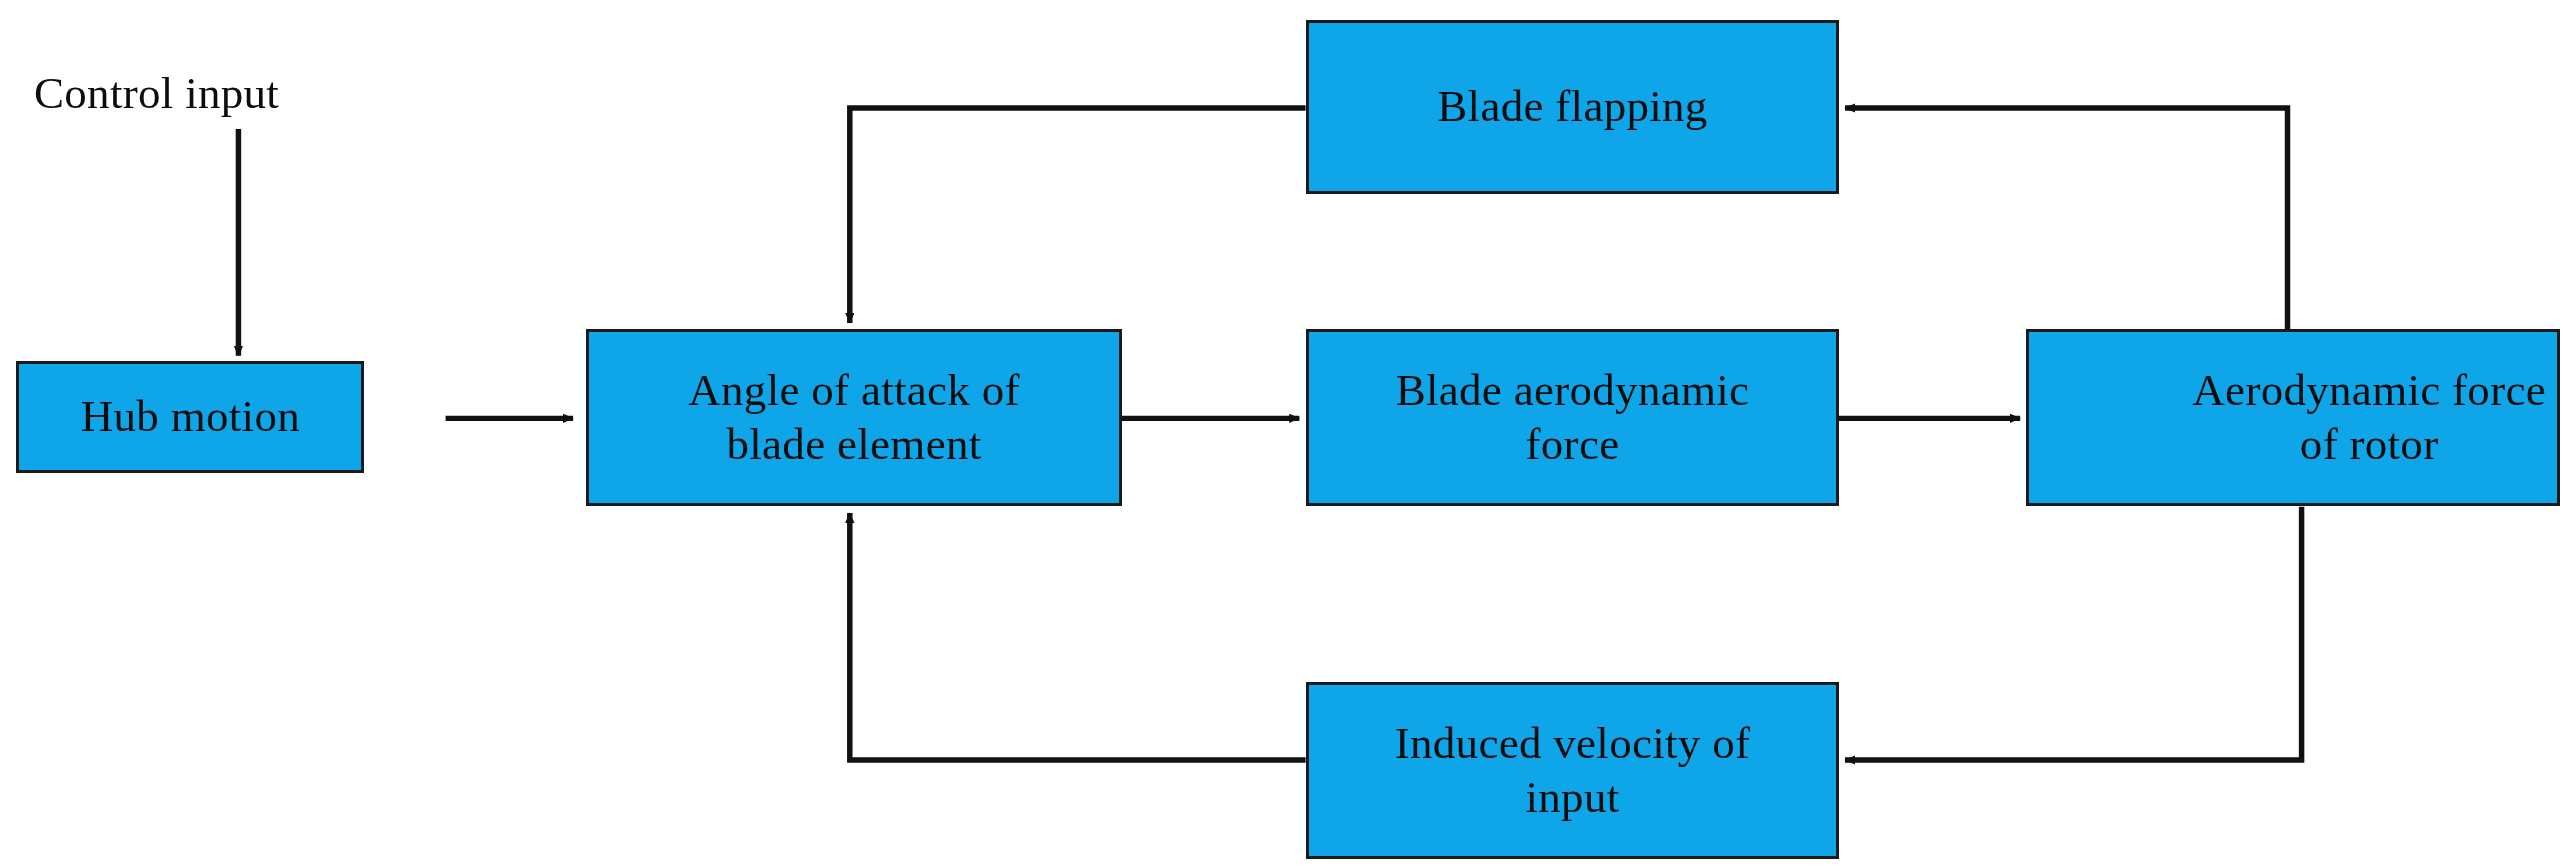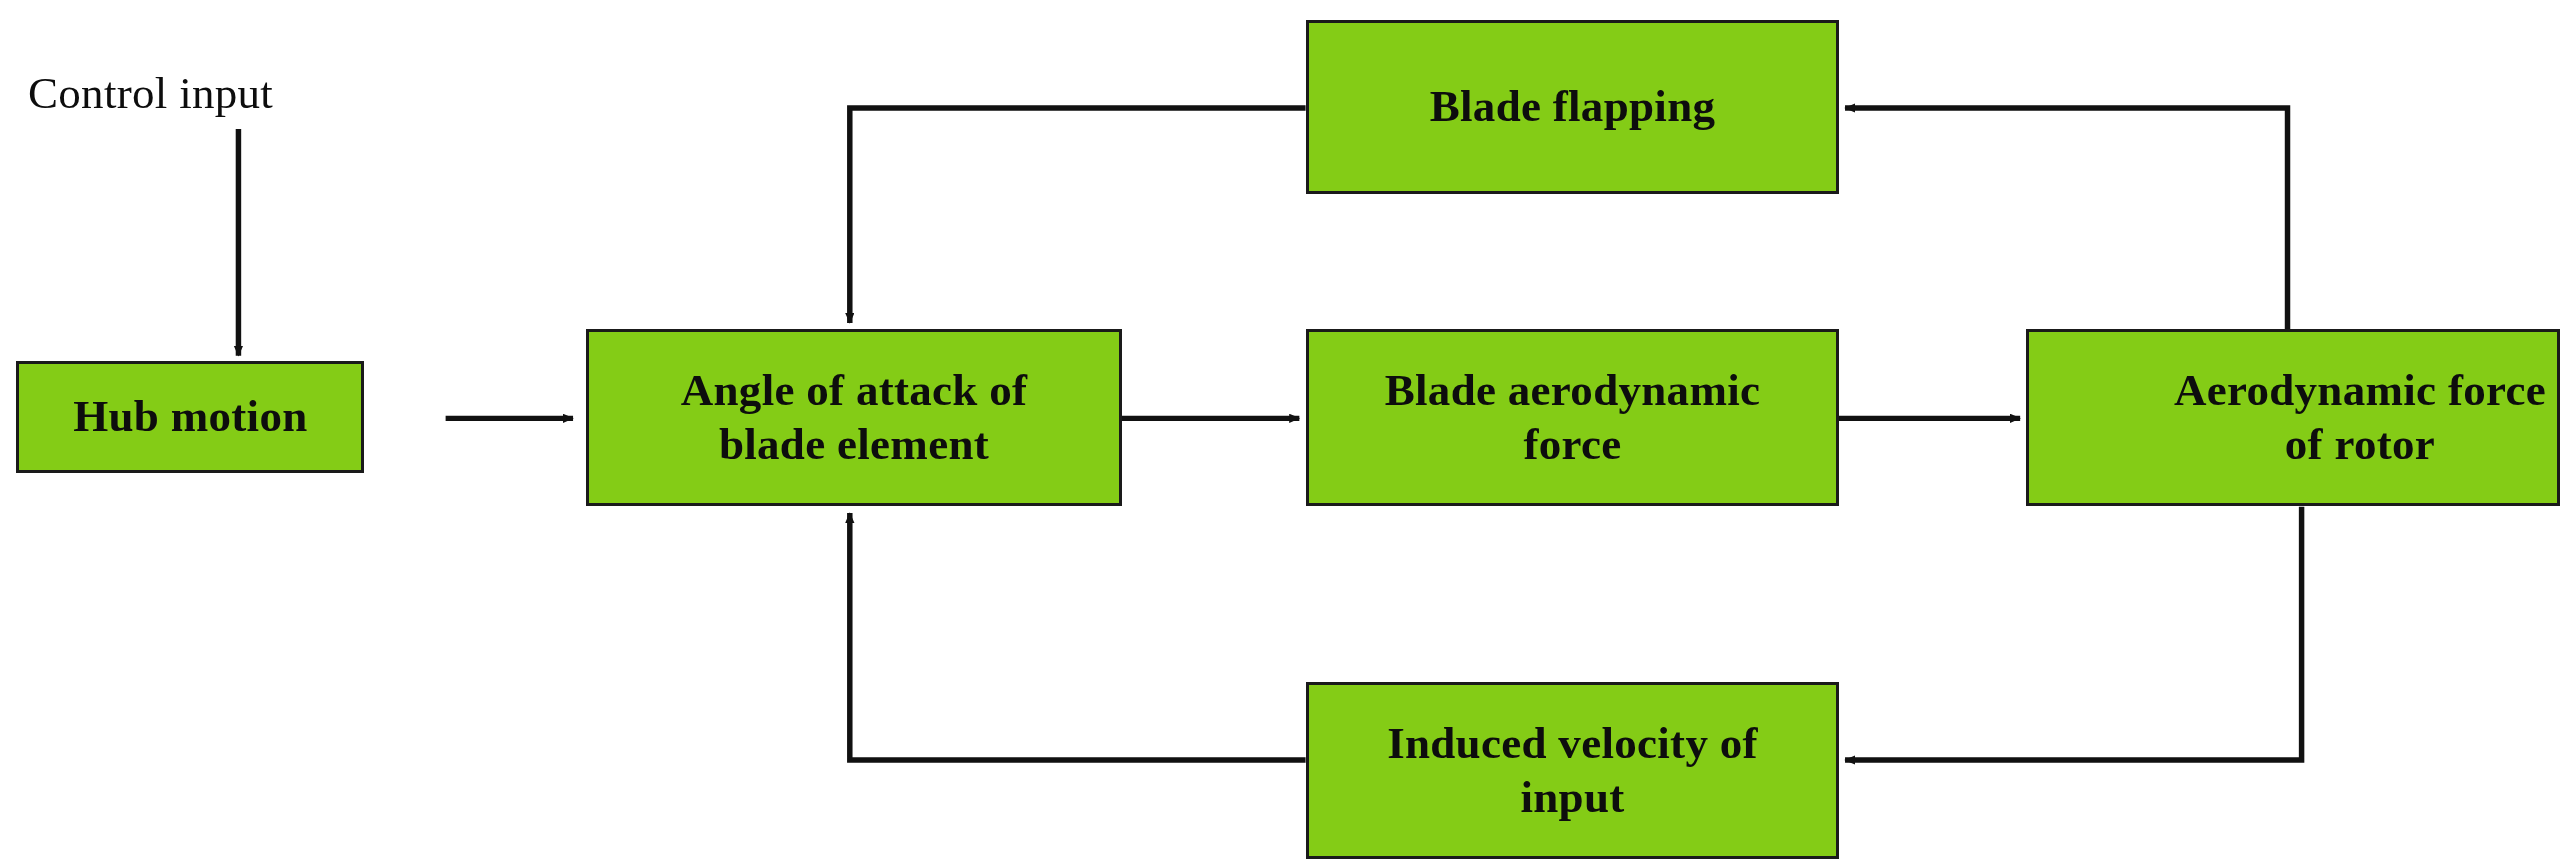--- a/index.html
+++ b/index.html
@@ -21,26 +21,25 @@
     position: absolute;
     left: 0;
     top: 0;
     width: 2576px;
     height: 868px;
   }
   .node-box {
     position: absolute;
     box-sizing: border-box;
     border: 3.1px solid #1a1a1a;
-    background: #84cc16;
+    background: #0ea5e9;
     display: flex;
     align-items: center;
     justify-content: center;
     text-align: center;
-    font-weight: bold;
   }
   .node-label {
     font-family: "Liberation Serif", "DejaVu Serif", serif;
     font-size: 45px;
     line-height: 1.18;
     color: #0d0d0d;
     letter-spacing: 0.3px;
     padding: 0 11px;
     white-space: pre-line;
   }
@@ -53,21 +52,21 @@
     letter-spacing: 0.3px;
     white-space: nowrap;
   }
   
   #node-hub-motion        { left: 16.4px;   top: 361px;  width: 348px; height: 112px; }
   #node-angle-of-attack   { left: 586px;  top: 329px;  width: 536px; height: 177px; }
   #node-blade-aero-force  { left: 1306px; top: 329px;  width: 533px; height: 177px; justify-content: center; }
   #node-aero-force-rotor  { left: 2026px; top: 329px;  width: 534px; height: 177px; justify-content: flex-end; }
   #node-blade-flapping    { left: 1306px; top: 19.5px;   width: 533px; height: 174px; }
   #node-induced-velocity  { left: 1306px; top: 682px;  width: 533px; height: 177px; }
-  #label-control-input    { left: 28px;   top: 69px; }
+  #label-control-input    { left: 34px;   top: 69px; }
 </style>
 </head>
 <body>
 
 <div id="diagram-root">
 
   <svg id="diagram-svg" viewBox="0 0 3295 1110" xmlns="http://www.w3.org/2000/svg">
     <defs>
       <marker id="arrow-right" markerWidth="16" markerHeight="16" refX="13" refY="6" orient="auto" markerUnits="userSpaceOnUse">
         <path d="M0,0 L14,6 L0,12 z" fill="#111111"></path>

